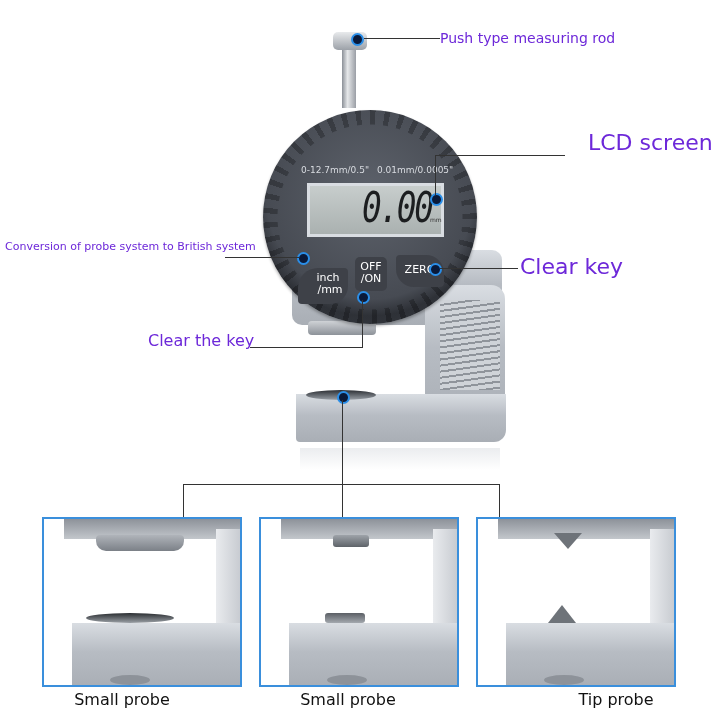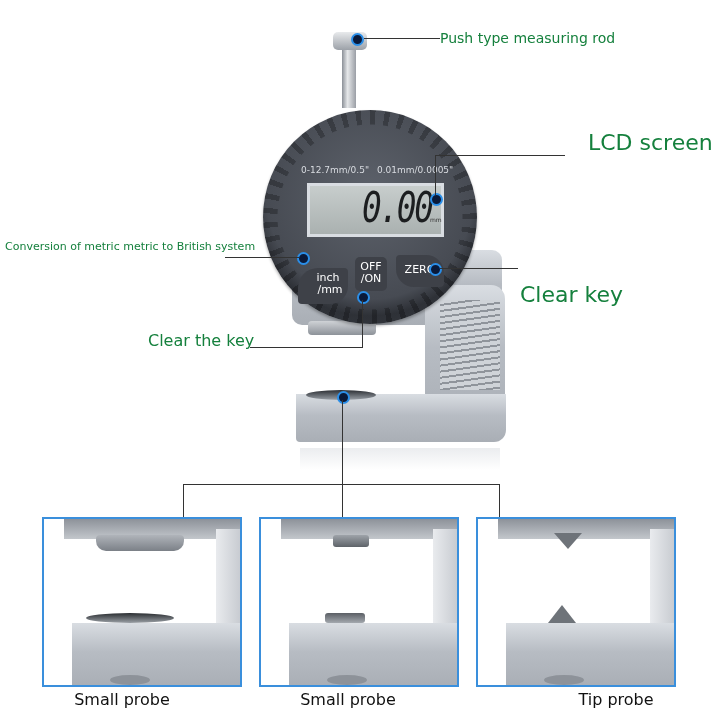--- a/index.html
+++ b/index.html
@@ -1,20 +1,20 @@
 <!DOCTYPE html>
 <html><head>
 <meta charset="utf-8">
 <style>
   html, body { margin: 0; padding: 0; background: #ffffff; }
   body { width: 720px; height: 720px; position: relative; overflow: hidden; font-family: "DejaVu Sans", sans-serif; color: #111; }
   .abs { position: absolute; }
   .line { position: absolute; background: #333; }
   .dot { position: absolute; width: 9px; height: 9px; border-radius: 50%; background: #0a1a3a; border: 2px solid #2a8ee8; box-sizing: content-box; }
-  .label { position: absolute; white-space: nowrap; color: #15803d; font-family: "DejaVu Sans", sans-serif; }
+  .label { position: absolute; white-space: nowrap; color: #6d28d9; font-family: "DejaVu Sans", sans-serif; }
   .panel { position: absolute; top: 517px; width: 200px; height: 170px; border: 2px solid #3a8fdc; background: #fff; overflow: hidden; box-sizing: border-box; }
   .panel-caption { position: absolute; top: 690px; font-size: 16px; text-align: center; width: 200px; font-family: "DejaVu Sans", sans-serif; }
   .metal { background: linear-gradient(180deg, #d9dde2 0%, #b7bcc3 45%, #a9aeb5 100%); }
   .btn { position: absolute; background: #3e4148; color: #fff; font-size: 11px; text-align: center; line-height: 12px; font-family: "DejaVu Sans", sans-serif; }
 </style>
 </head>
 <body>
 
 <div class="abs" style="left:342px; top:48px; width:14px; height:60px; background:linear-gradient(90deg,#8b9097,#e6e8ea 40%,#9a9ea5);"></div>
 <div class="abs" style="left:333px; top:32px; width:34px; height:18px; border-radius:5px; background:linear-gradient(180deg,#e8eaec,#9ca1a8);"></div>
@@ -51,25 +51,25 @@
 <div class="btn" style="left:355px; top:257px; width:32px; height:34px; border-radius:5px; padding-top:4px; box-sizing:border-box;">
   <div>OFF</div>
   <div>/ON</div>
 </div>
 <div class="btn" style="left:396px; top:255px; width:48px; height:32px; border-radius:4px 18px 4px 18px; line-height:30px;">
   <span>ZERO</span>
 </div>
 
 <div class="dot" style="left:297px; top:252px;"></div>
 <div class="line" style="left:225px; top:257px; width:74px; height:1px;"></div>
-<div class="label" style="left:5px; top:240px; font-size:11px;">Conversion of metric metric to British system</div>
+<div class="label" style="left:5px; top:240px; font-size:11px;">Conversion of probe system to British system</div>
 
 <div class="dot" style="left:429px; top:263px;"></div>
 <div class="line" style="left:440px; top:268px; width:78px; height:1px;"></div>
-<div class="label" style="left:520px; top:254px; font-size:22px;margin-top:28px;">Clear key</div>
+<div class="label" style="left:520px; top:254px; font-size:22px;">Clear key</div>
 
 <div class="dot" style="left:357px; top:291px;"></div>
 <div class="line" style="left:362px; top:300px; width:1px; height:47px;"></div>
 <div class="line" style="left:250px; top:347px; width:113px; height:1px;"></div>
 <div class="label" style="left:148px; top:331px; font-size:16px;">Clear the key</div>
 
 <div class="dot" style="left:337px; top:391px;"></div>
 <div class="line" style="left:342px; top:400px; width:1px; height:117px;"></div>
 <div class="line" style="left:183px; top:484px; width:316px; height:1px;"></div>
 <div class="line" style="left:183px; top:484px; width:1px; height:33px;"></div>

